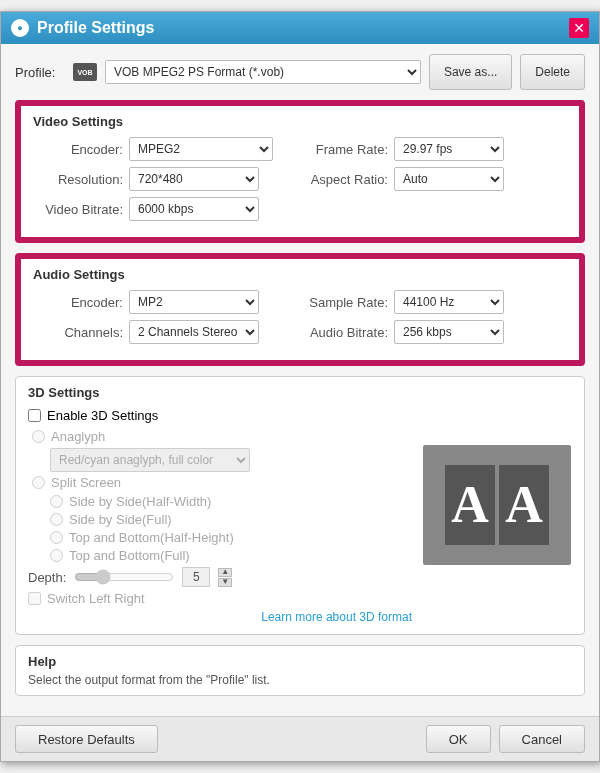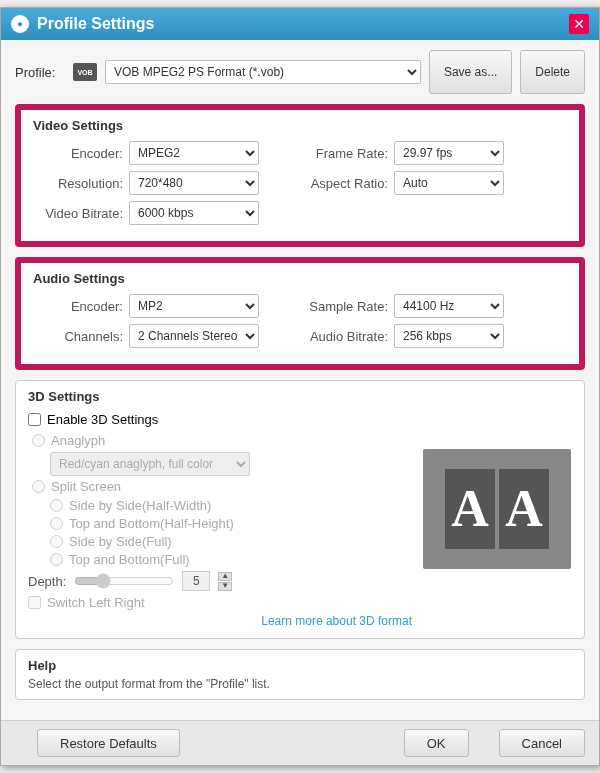--- a/index.html
+++ b/index.html
@@ -101,21 +101,21 @@
       color: #333;
       cursor: pointer;
     }
     select:disabled {
       background: #e8e8e8;
       color: #888;
       cursor: default;
     }
     .profile-select { flex: 1; }
     .btn {
-      height: 44px;
+      height: 36px;
       padding: 0 14px;
       border: 1px solid #bbb;
       background: linear-gradient(to bottom, #f8f8f8, #e0e0e0);
       border-radius: 3px;
       cursor: pointer;
       font-size: 12px;
       color: #333;
     }
     .section {
       border: 6px solid #be185d;
@@ -312,21 +312,20 @@
     }
     .btn-ok {
       height: 28px;
       padding: 0 22px;
       border: 1px solid #bbb;
       background: linear-gradient(to bottom, #f8f8f8, #e0e0e0);
       border-radius: 3px;
       cursor: pointer;
       font-size: 13px;
       color: #333;
-      margin-left: 22px;
     }
     .disabled-text { color: #aaa; }
   </style>
 </head>
 <body>
 
 <div class="dialog">
 
   <div class="titlebar">
     <div class="titlebar-left">
@@ -350,21 +349,21 @@
       </select>
       <button class="btn">Save as...</button>
       <button class="btn">Delete</button>
     </div>
 
     <div class="section">
       <div class="section-title">Video Settings</div>
       <div class="two-cols">
         <div class="col-half form-row">
           <span class="form-label">Encoder:</span>
-          <select style="width:130px;">
+          <select style="width:144px;">
             <option>MPEG2</option>
           </select>
         </div>
         <div class="col-half form-row">
           <span class="form-label-sm">Frame Rate:</span>
           <select style="width:110px;">
             <option>29.97 fps</option>
           </select>
         </div>
       </div>
@@ -442,26 +441,26 @@
 
         <div class="radio-row">
           <input type="radio" name="3d-mode" id="splitscreen" disabled="" style="">
           <label for="splitscreen" class="radio-label disabled">Split Screen</label>
         </div>
         <div class="radio-sub-row">
           <input type="radio" name="3d-sub" id="sbshalf" disabled="" style="">
           <label for="sbshalf" class="radio-label disabled">Side by Side(Half-Width)</label>
         </div>
         <div class="radio-sub-row">
+          <input type="radio" name="3d-sub" id="sbsfull" disabled="" style="">
+          <label for="sbsfull" class="radio-label disabled">Side by Side(Full)</label>
+        </div>
+        <div class="radio-sub-row">
           <input type="radio" name="3d-sub" id="tbhalf" disabled="" style="">
           <label for="tbhalf" class="radio-label disabled">Top and Bottom(Half-Height)</label>
-        </div>
-        <div class="radio-sub-row">
-          <input type="radio" name="3d-sub" id="sbsfull" disabled="" style="">
-          <label for="sbsfull" class="radio-label disabled">Side by Side(Full)</label>
         </div>
         <div class="radio-sub-row">
           <input type="radio" name="3d-sub" id="tbfull" disabled="" style="">
           <label for="tbfull" class="radio-label disabled">Top and Bottom(Full)</label>
         </div>
 
         <div class="depth-row">
           <span class="depth-label">Depth:</span>
           <input type="range" min="0" max="20" value="5" disabled="" style="accent-color: rgb(74, 171, 219);">
           <div class="depth-value">5</div>

